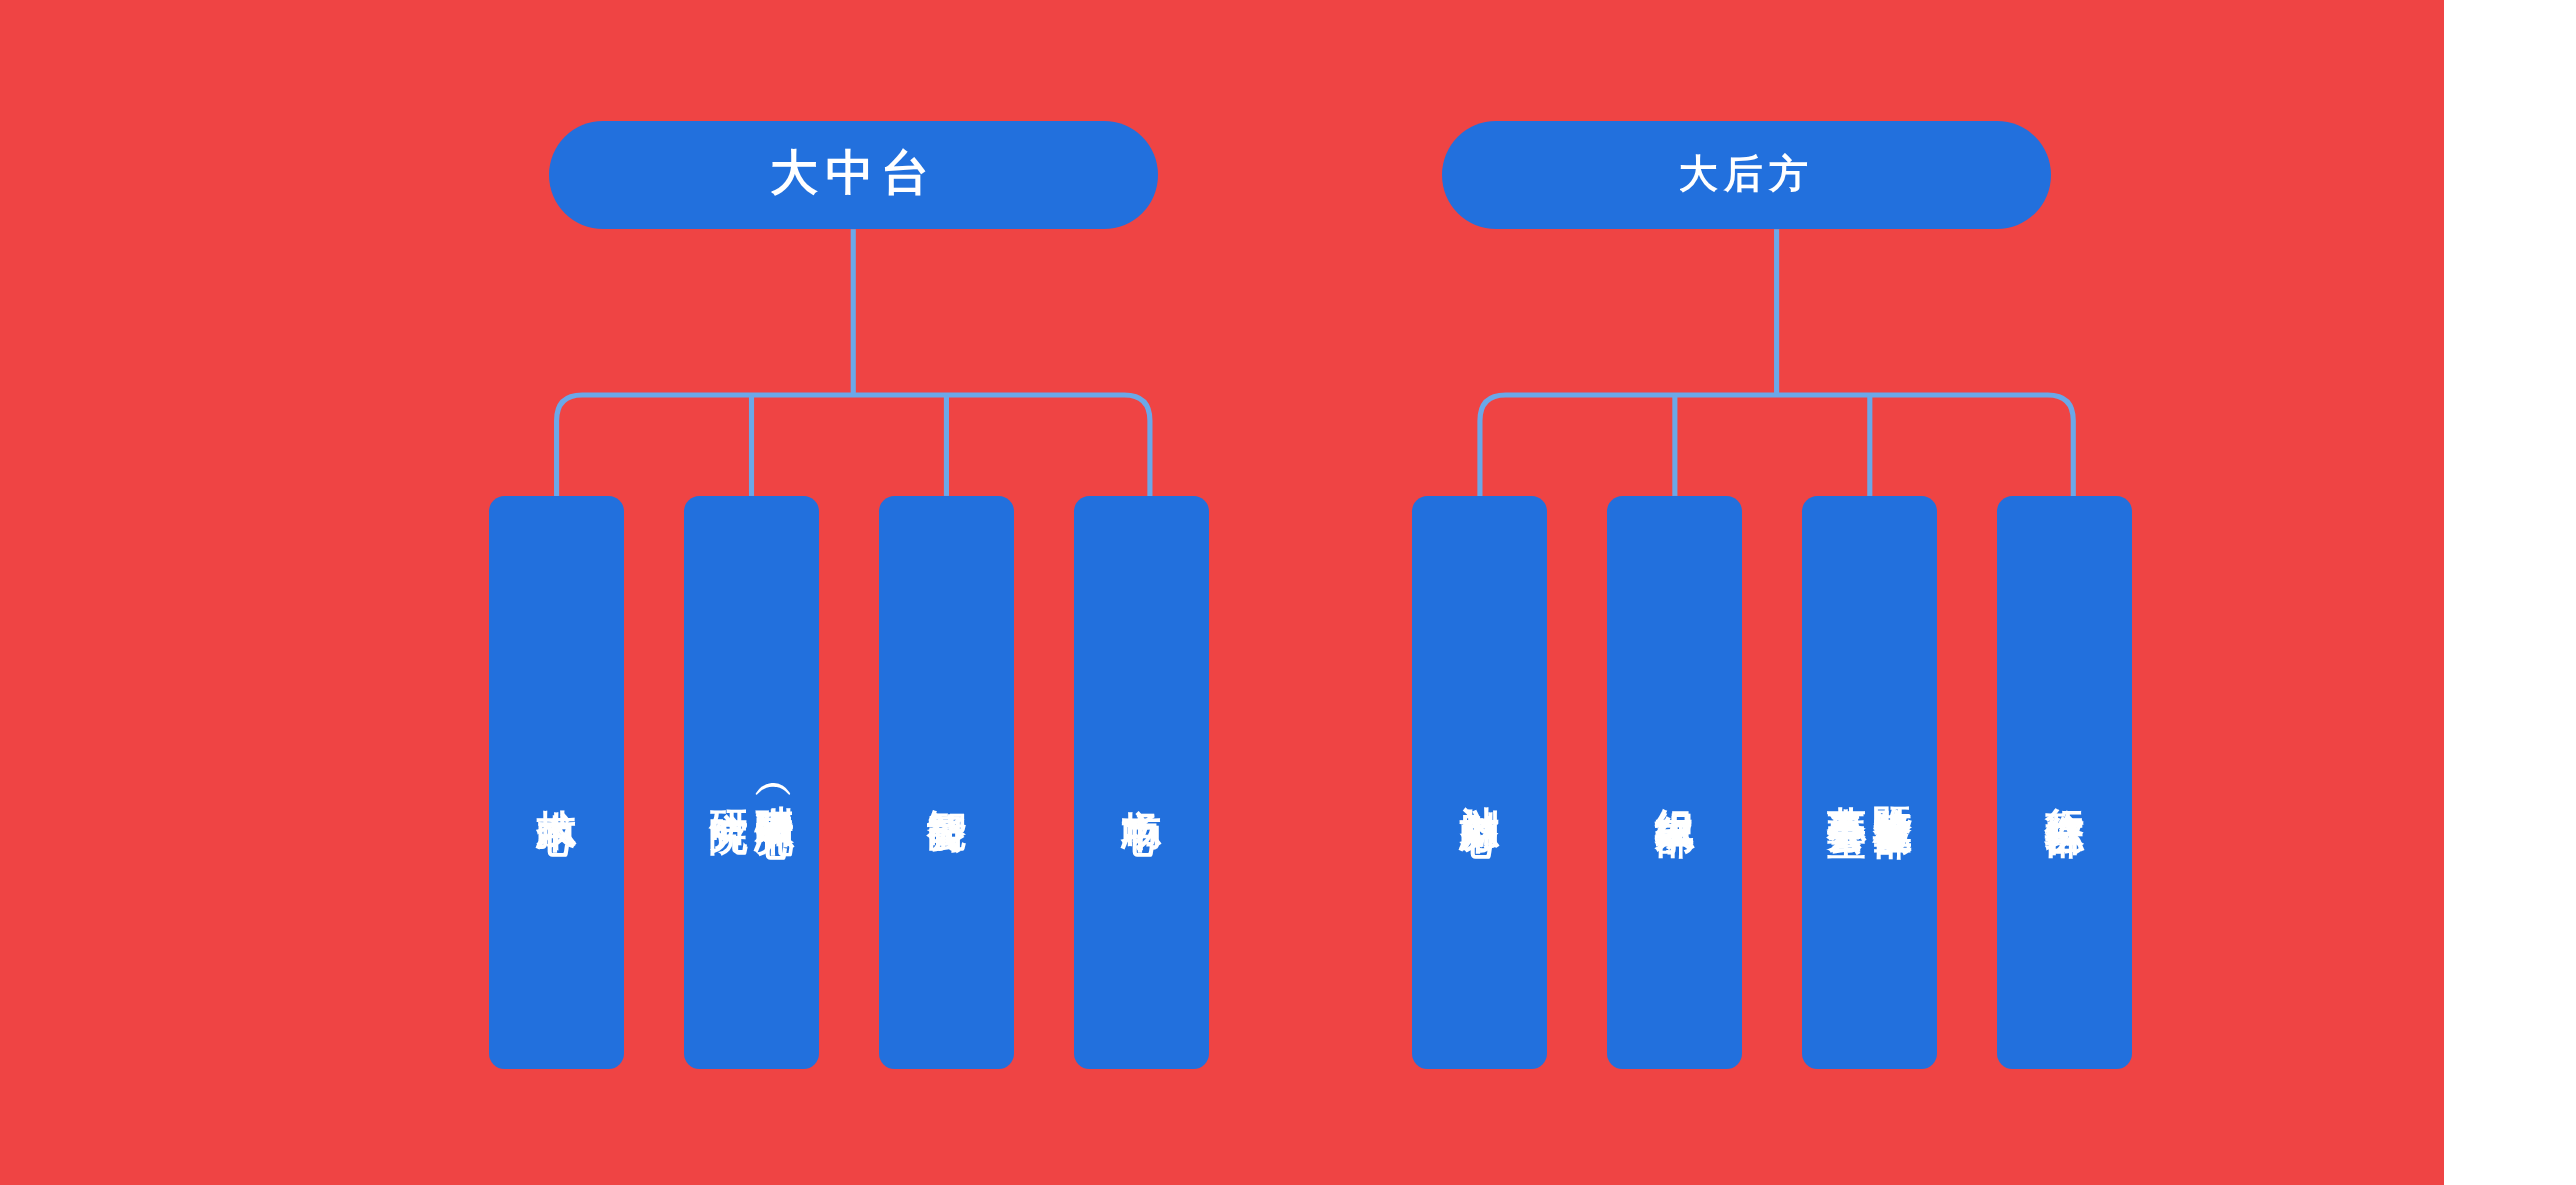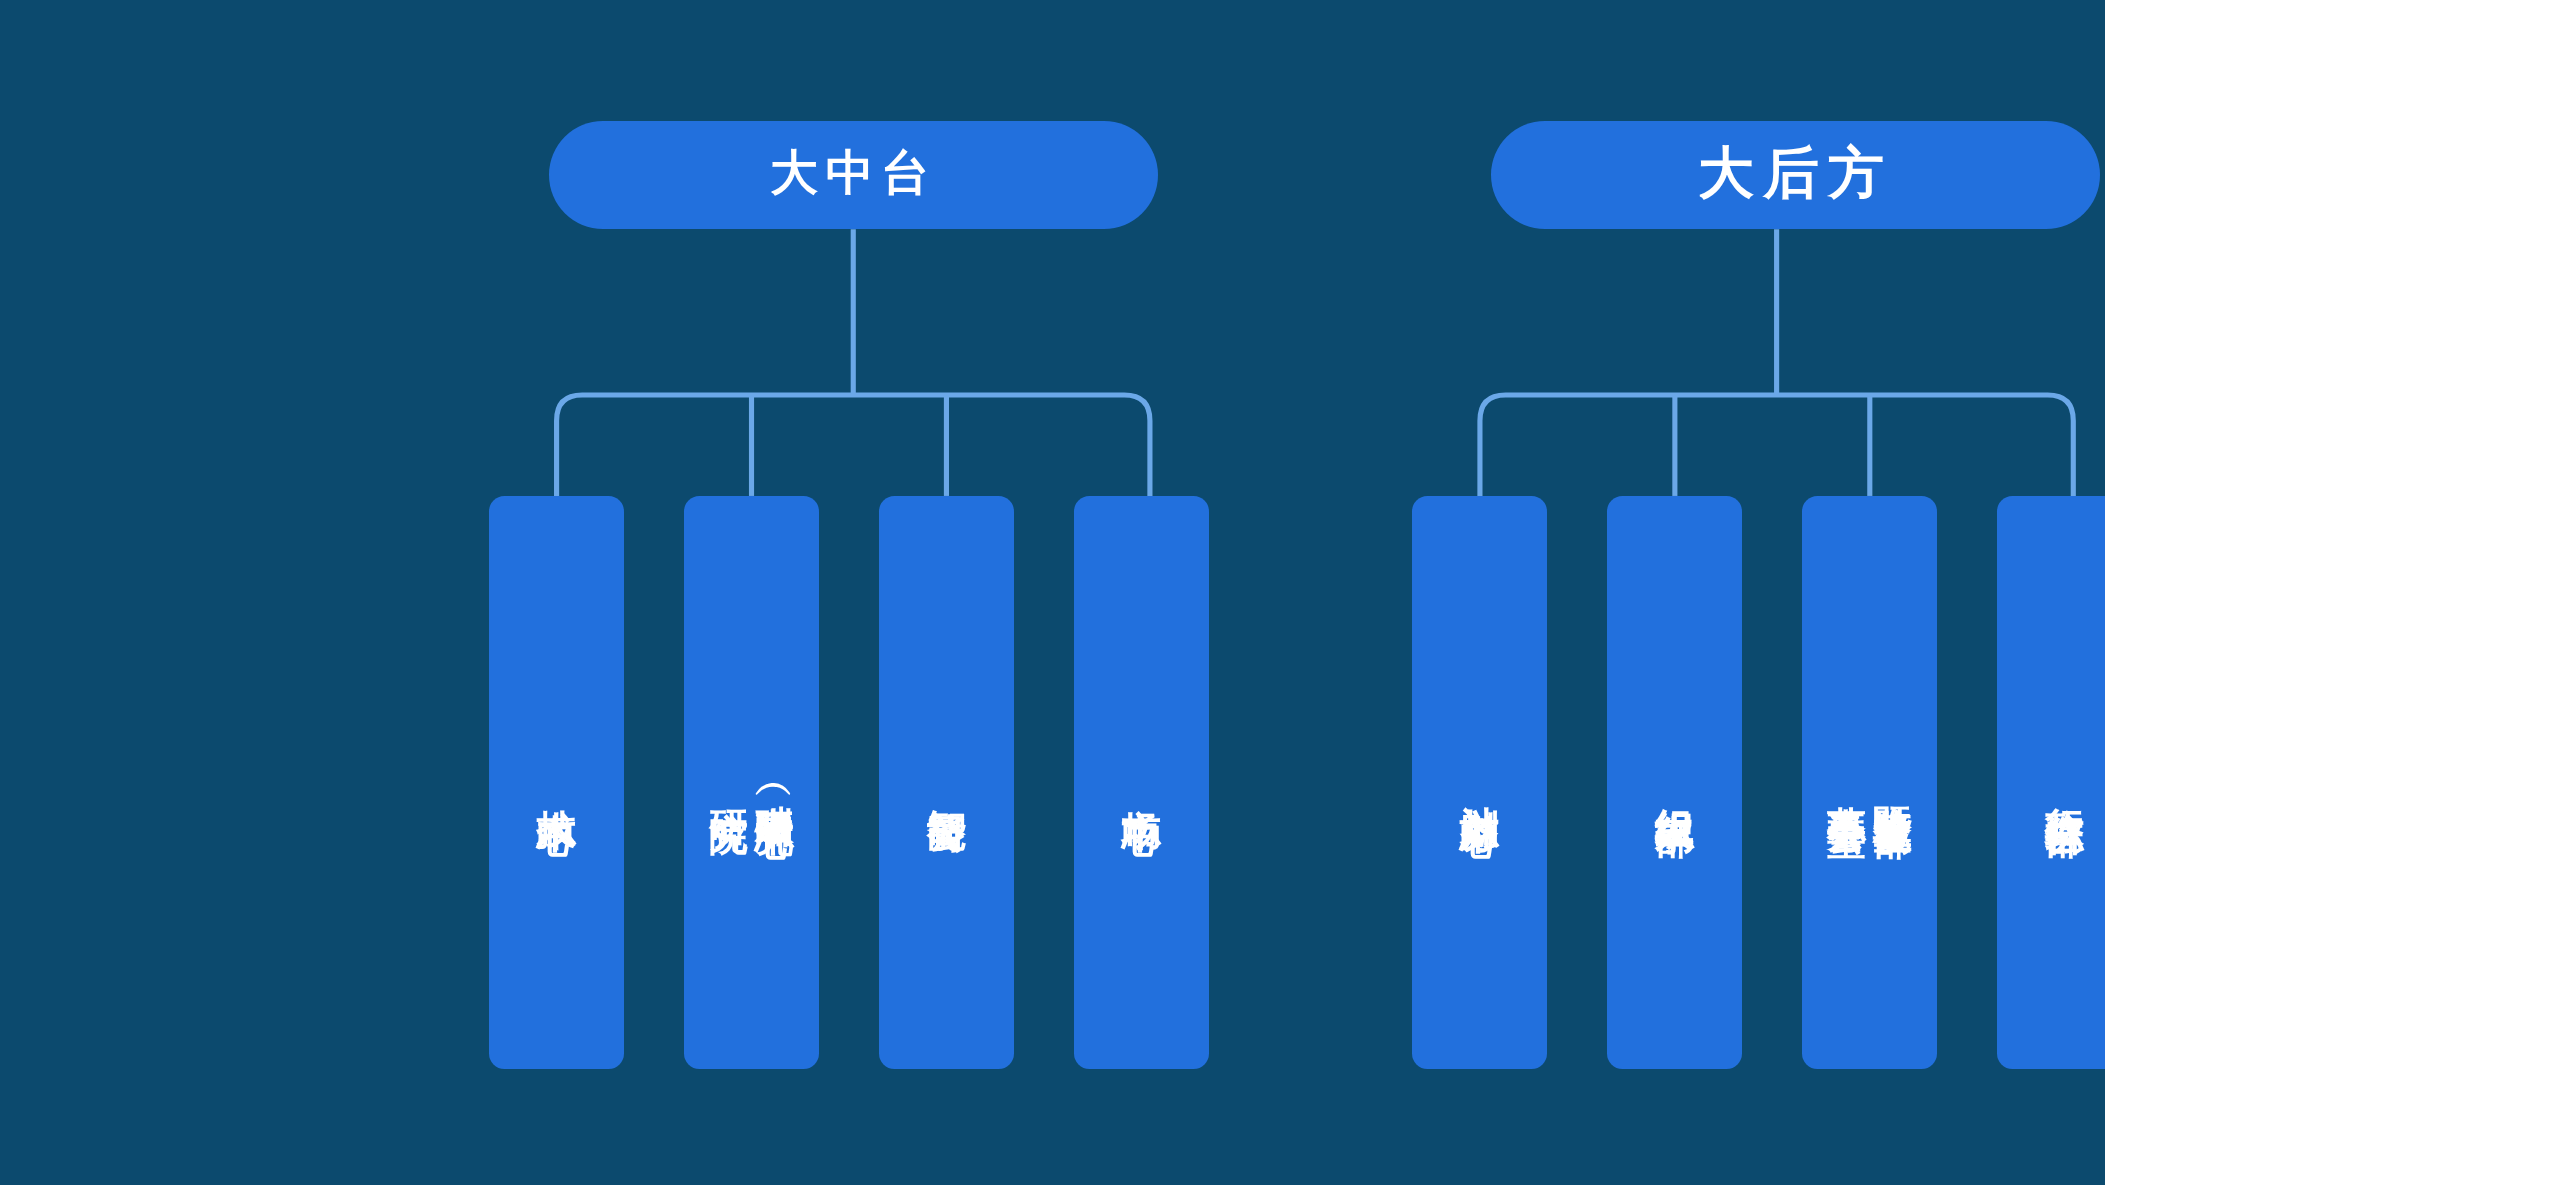--- a/index.html
+++ b/index.html
@@ -7,23 +7,23 @@
     margin: 0;
     padding: 0;
     background: #ffffff;
   }
   body {
     font-family: "Liberation Sans", "DejaVu Sans", sans-serif;
   }
 
   #stage {
     position: relative;
-    width: 2105px;
+    width: 2444px;
     height: 1186px;
-    background: #0c4a6e;
+    background: #ef4444;
     overflow: hidden;
   }
 
   
   #wires {
     position: absolute;
     left: 0;
     top: 0;
     width: 2576px;
     height: 1186px;
@@ -105,21 +105,21 @@
   </div>
 
   <div class="vbox" style="left:879px; top:496px; width:135px; height:573px; background:#2270dd;">
     <span class="vbox-label" style="font-size:39px;">智能公司</span>
   </div>
 
   <div class="vbox" style="left:1074px; top:496px; width:135px; height:573px; background:#2270dd;">
     <span class="vbox-label" style="font-size:39px;">市场中心</span>
   </div>
 
-  <div class="pill" style="left:1491px; top:121px; width:609px; height:108px; background:#2270dd; font-size:56px;">
+  <div class="pill" style="left:1442px; top:121px; width:609px; height:108px; background:#2270dd; font-size:39px;">
     <span class="pill-label">大后方</span>
   </div>
 
   <div class="vbox" style="left:1412px; top:496px; width:135px; height:573px; background:#2270dd;">
     <span class="vbox-label" style="font-size:39px;">计划财务中心</span>
   </div>
 
   <div class="vbox" style="left:1607px; top:496px; width:135px; height:573px; background:#2270dd;">
     <span class="vbox-label" style="font-size:39px;">组织人事部</span>
   </div>

